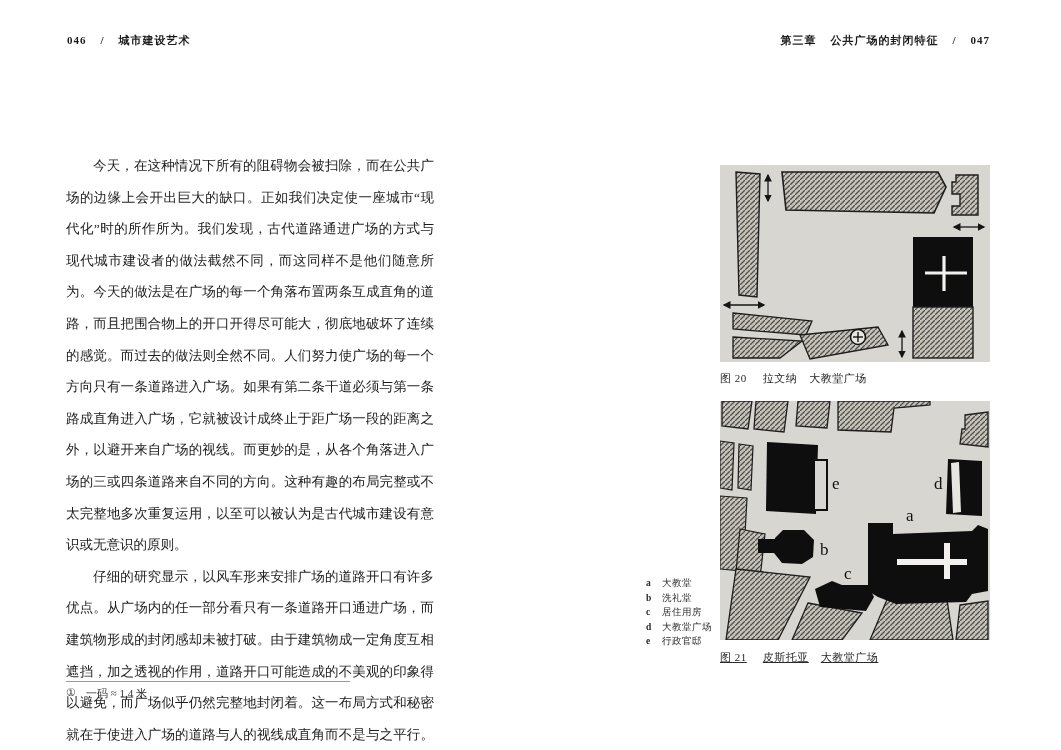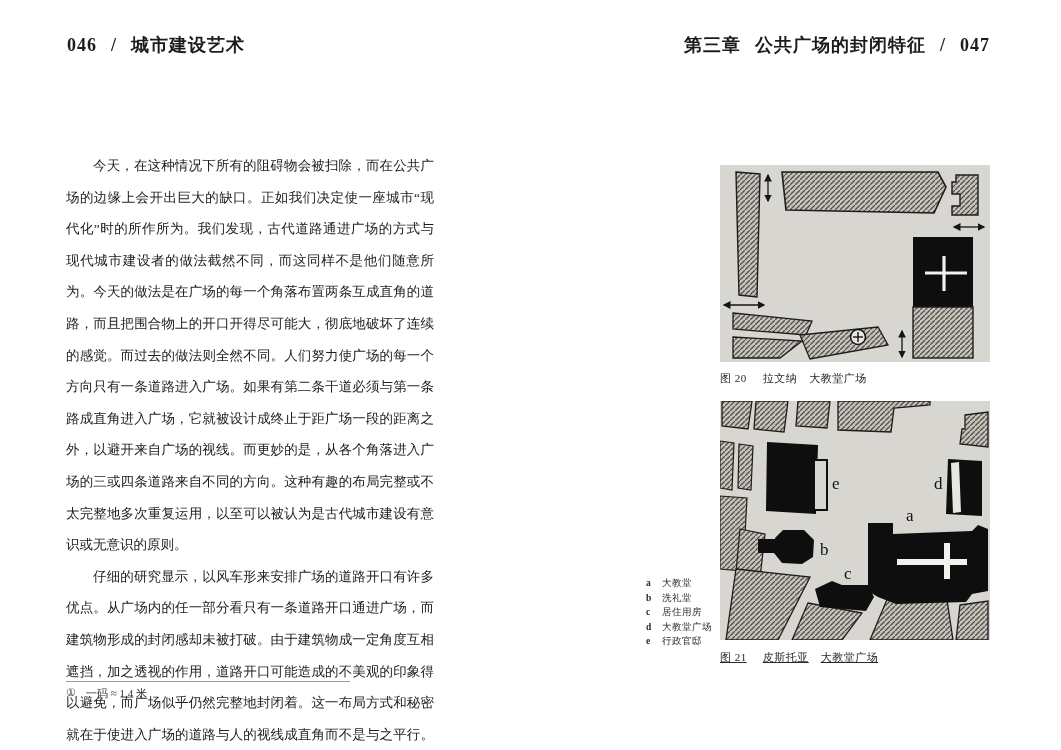--- a/index.html
+++ b/index.html
@@ -2,21 +2,21 @@
 <html><head>
 <meta charset="utf-8">
 <style>
   html,body{margin:0;padding:0;}
   body{
     width:1061px;height:750px;position:relative;background:#ffffff;
     font-family:"Liberation Serif","DejaVu Serif",serif;color:#1c1c1c;
     overflow:hidden;
   }
   
-  .header{position:absolute;top:33px;font-size:18px;font-weight:bold;
+  .header{position:absolute;top:33px;font-size:11px;font-weight:bold;
     letter-spacing:1px;white-space:nowrap;display:flex;align-items:baseline;}
   .header-left{left:67px;}
   .header-right{right:71px;}
   .header .gap-s{margin:0 14px;}
   .header .gap-m{margin-left:14px;}
   
   .body-text{
     position:absolute;left:66px;top:150px;width:368px;
     font-size:13.5px;line-height:31.6px;text-align:justify;
   }

